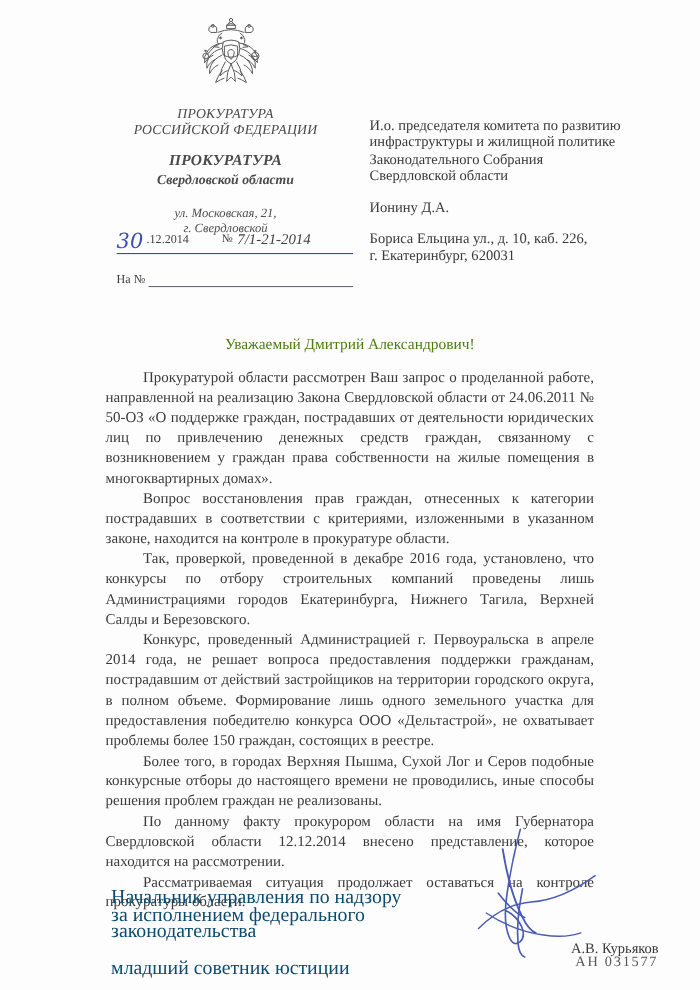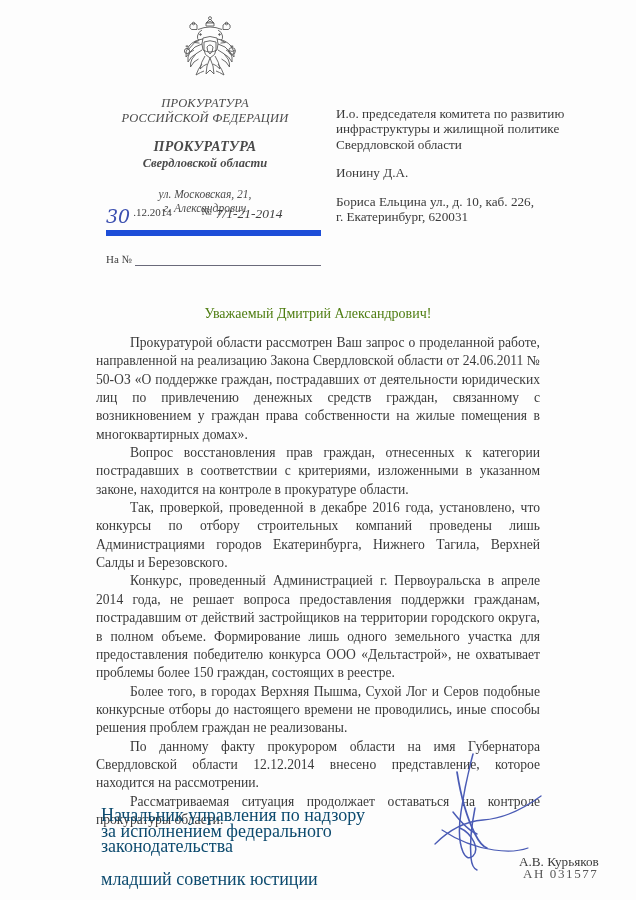--- a/index.html
+++ b/index.html
@@ -72,23 +72,23 @@
     position: absolute;
     left: 106px;
     top: 206px;
     width: 215px;
     font-size: 13px;
     color: #3f3f3f;
   }
   .ref-line1 {
     position: relative;
     height: 24px;
-    border-bottom: 6px solid #1d4ed8;
+    border-bottom: 1px solid #1d4ed8;
     display: flex;
-    align-items: flex-start;
+    align-items: center;
   }
   .hand {
     font-family: "DejaVu Serif", serif;
     color: #3b4fb0;
     font-size: 19px;
     font-style: italic;
     line-height: 19px;
     position: relative;
     top: 1px;
   }
@@ -264,41 +264,42 @@
 
   <div class="letterhead">
     <div class="lh-org">
       <div>ПРОКУРАТУРА</div>
       <div>РОССИЙСКОЙ ФЕДЕРАЦИИ</div>
     </div>
     <div class="lh-dept">ПРОКУРАТУРА</div>
     <div class="lh-sub">Свердловской области</div>
     <div class="lh-addr">
       <div>ул. Московская, 21,</div>
-      <div>г. Александрович</div>
+      <div>г. Свердловской</div>
     </div>
   </div>
 
   <div class="refblock">
     <div class="ref-line1">
       <span class="hand">30</span>
       <span class="ref-date">.12.2014</span>
       <span class="ref-nosym">№</span>
       <span class="ref-no">7/1-21-2014</span>
     </div>
     <div class="ref-line2">
       <span class="ref-na">На №</span>
       <span class="ref-rule"></span>
     </div>
   </div>
 
   <div class="addressee">
     <div class="grp">
       <div>И.о. председателя комитета по развитию</div>
       <div>инфраструктуры и жилищной политике</div>
+      <div>Законодательного Собрания</div>
       <div>Свердловской области</div>
     </div>
     <div class="grp">Ионину Д.А.</div>
     <div class="grp">
       <div>Бориса Ельцина ул., д. 10, каб. 226,</div>
       <div>г. Екатеринбург, 620031</div>
     </div>
   </div>
 
   <div class="salutation">Уважаемый Дмитрий Александрович!</div>

